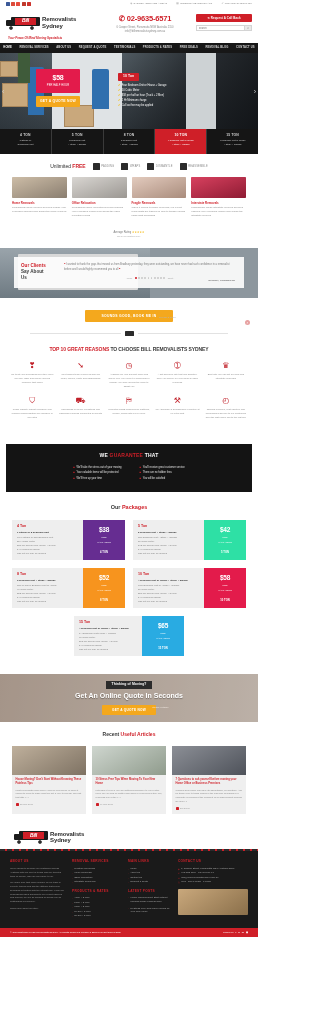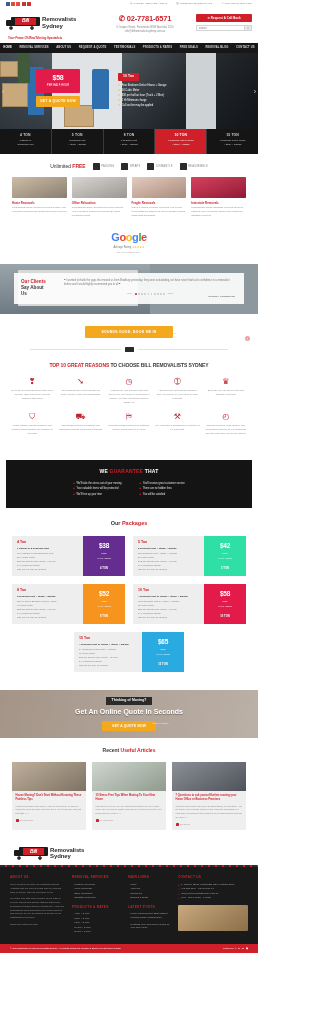--- a/index.html
+++ b/index.html
@@ -256,21 +256,21 @@
           <div class="wheel w2"></div>
       </div>
       <div class="logo-txt">
         <div class="l1">Removalists</div>
         <div class="l2">Sydney</div>
       </div>
     </div>
     <div class="head-mid">
       <div class="phone">
         <span>✆</span>
-        <span>02-7781-6571</span>
+        <span>02-9635-6571</span>
       </div>
       <div class="addr">
         <span>6 Cowper Street, Parramatta NSW Australia 2150</span>
         <a href="#">info@billremovalistssydney.com.au</a>
       </div>
     </div>
     <div class="head-right">
       <div class="cbtn">
         <span>↻</span>
         <span>Request A Call Back</span>
@@ -416,23 +416,20 @@
       <p>When it comes to fragile removals, our expert removalists are trained on how to transfer goods using right packaging</p>
     </div>
     <div class="svc">
       <div class="thumb t4"></div>
       <h4>Interstate Removals</h4>
       <p>Professional cheap interstate removal services ensures your expenses remain lean during the interstate removal</p>
     </div>
   </div>
 
   <div class="google">
-    <div class="gword">
-      <span class="b">G</span><span class="r">o</span><span class="y">o</span><span class="b">g</span><span class="g">l</span><span class="r">e</span>
-    </div>
     <div class="grate">
       <span>Average Rating</span>
       <span class="stars">★★★★★</span>
     </div>
     <div class="gsub">Bill Removalists Sydney</div>
   </div>
 
   <div class="testi-wrap">
     <div class="testi-bg">
       <div class="tv"></div>

